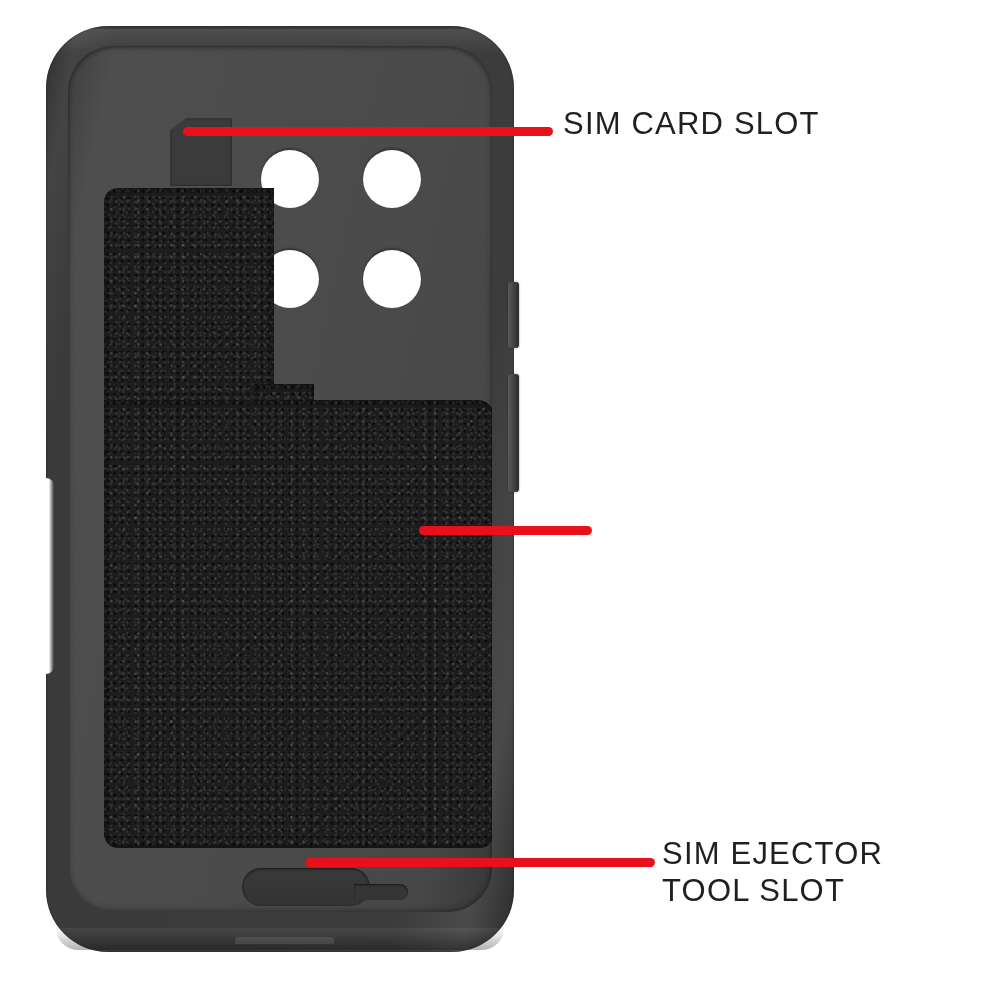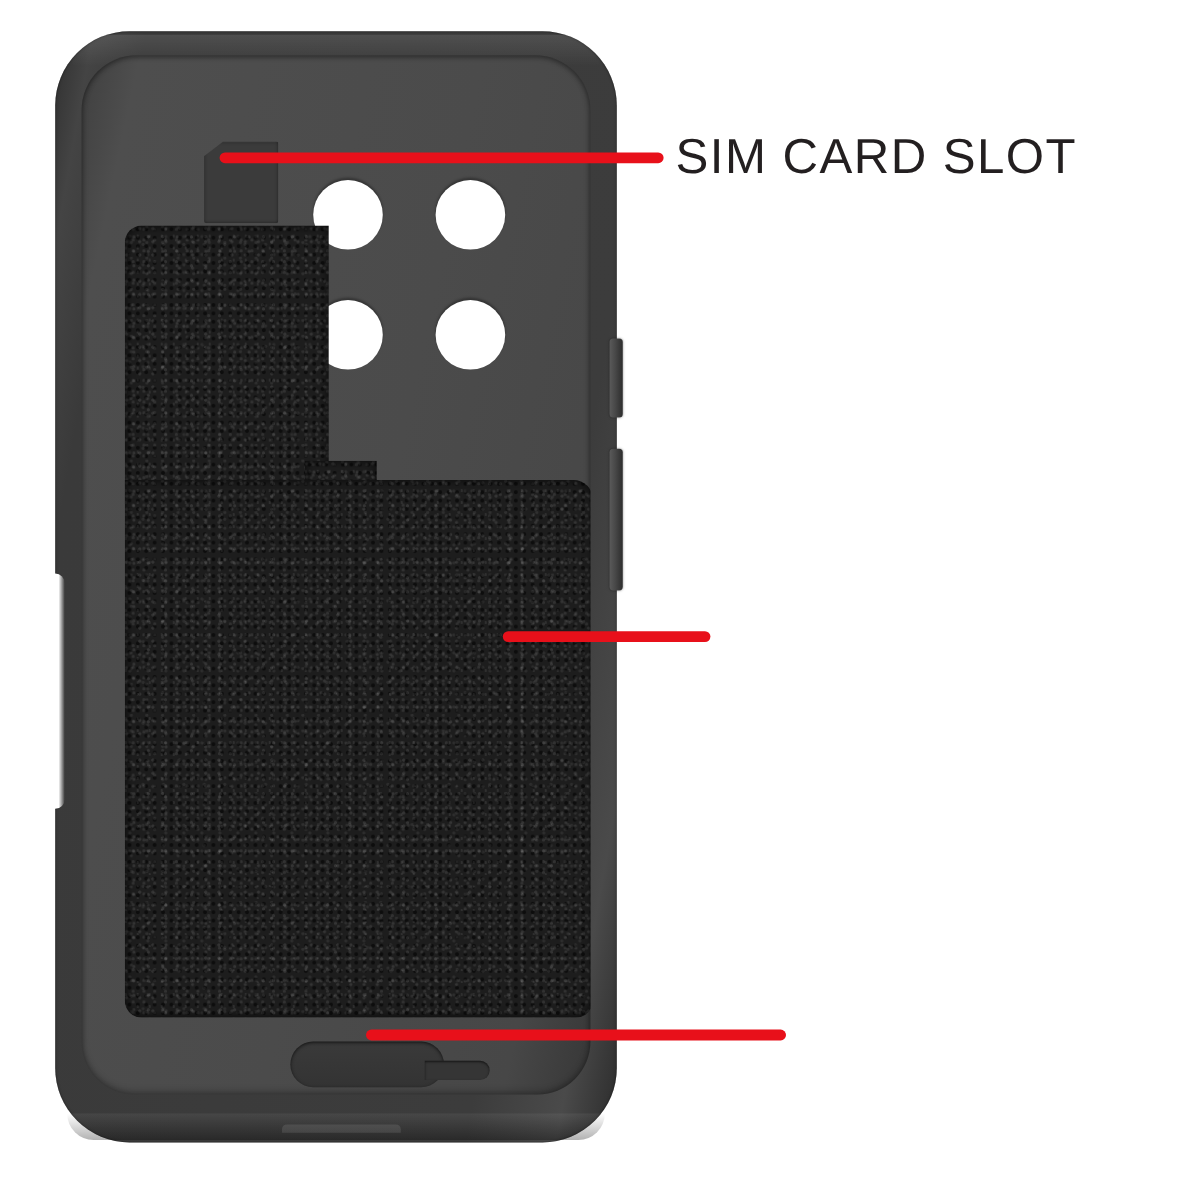--- a/index.html
+++ b/index.html
@@ -223,21 +223,21 @@
     background: #e8101a;
   }
   #callout-line-sim-card   { left: 183px; top: 127px; width: 370px; }
   #callout-line-cloth      { left: 419px; top: 526px; width: 173px; }
   #callout-line-ejector    { left: 305px; top: 858px; width: 350px; }
 
   .callout-label {
     position: absolute;
     color: #231f20;
     font-family: "Liberation Sans", sans-serif;
-    font-size: 41px;
+    font-size: 31px;
     font-weight: 300;
     letter-spacing: 1.2px;
     line-height: 1.18;
     white-space: pre-line;
     -webkit-font-smoothing: antialiased;
   }
   #callout-label-sim-card { left: 563px; top: 106px; }
   #callout-label-cloth    { left: 603px; top: 505px; }
   #callout-label-ejector  { left: 662px; top: 836px; }
 </style>
@@ -281,14 +281,16 @@
     </div>
 
   </div>
 
   <div class="callout-line" id="callout-line-sim-card"></div>
   <div class="callout-label" id="callout-label-sim-card">SIM CARD SLOT</div>
 
   <div class="callout-line" id="callout-line-cloth"></div>
 
   <div class="callout-line" id="callout-line-ejector"></div>
+  <div class="callout-label" id="callout-label-ejector">SIM EJECTOR
+TOOL SLOT</div>
 
 </div>
 
 </body></html>

